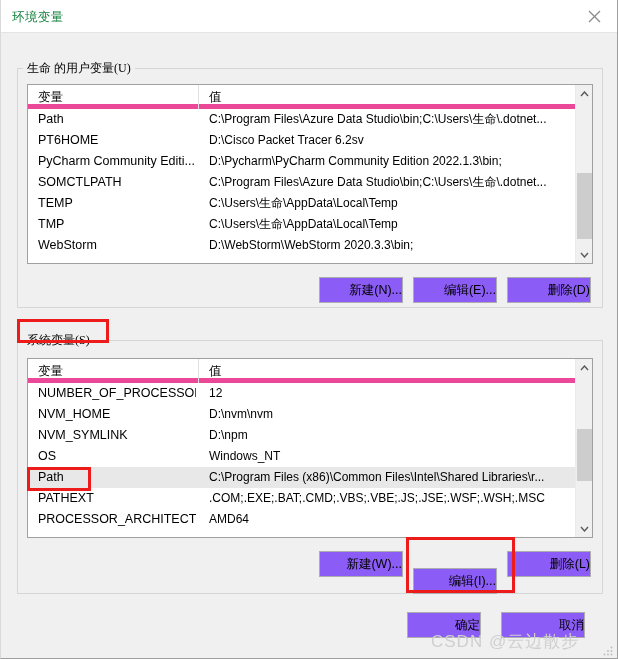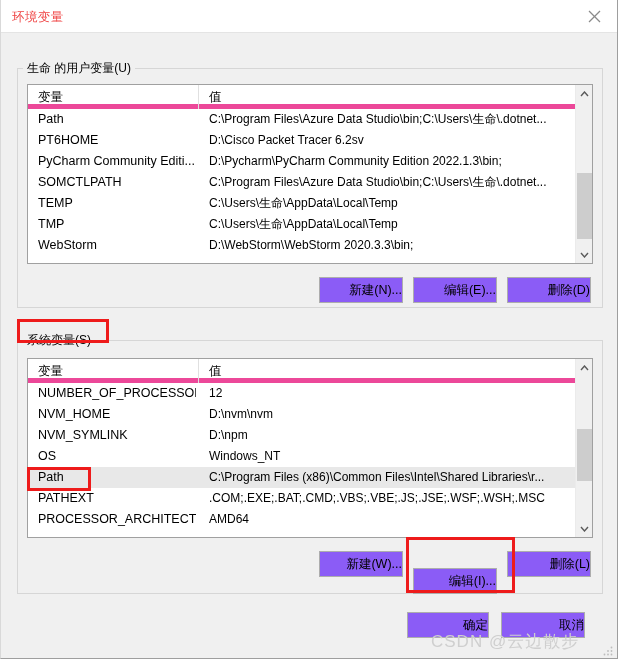--- a/index.html
+++ b/index.html
@@ -35,21 +35,21 @@
     left: 0; top: 0;
     width: 616px; height: 33px;
     background: #ffffff;
     border-bottom: 1px solid #e4e4e4;
     box-sizing: border-box;
   }
   #title-text {
     position: absolute;
     left: 11px; top: 9px;
     font-size: 12.5px;
-    color: #ef4444;
+    color: #15803d;
     letter-spacing: 0.4px;
   }
   #close-btn {
     position: absolute;
     right: 0; top: 0;
     width: 46px; height: 32px;
     display: flex; align-items: center; justify-content: center;
     cursor: default;
   }
   #close-btn svg { display: block; }
@@ -61,20 +61,21 @@
     box-sizing: border-box;
     background: transparent;
   }
   .group-label {
     position: absolute;
     background: #f0f0f0;
     padding: 0 4px;
     font-size: 12px;
     color: #000;
     white-space: nowrap;
+    font-family: Liberation Serif, serif;
   }
 
   
   .listview {
     position: absolute;
     background: #ffffff;
     border: 1px solid #a0a0a0;
     box-sizing: border-box;
     overflow: hidden;
   }
@@ -316,21 +317,21 @@
             <polyline points="1,1 4.5,5 8,1" fill="none" stroke="#5a5a5a" stroke-width="1.4"></polyline>
           </svg>
       </div>
     </div>
   </div>
 
   <div class="btn" style="left:318px; top:551px; width:84px;">新建(W)...</div>
   <div class="btn" style="left:412px; top:568px; width:84px;">编辑(I)...</div>
   <div class="btn" style="left:506px; top:551px; width:84px;">删除(L)</div>
 
-  <div class="btn" style="left:406px; top:612px; width:82px;">确定</div>
+  <div class="btn" style="left:406px; top:612px; width:74px;">确定</div>
   <div class="btn" style="left:500px; top:612px; width:84px;">取消</div>
 
   <div class="redbox" style="left:16px; top:319px; width:92px; height:24px;"></div>
   <div class="redbox" style="left:26px; top:467px; width:64px; height:24px;"></div>
   <div class="redbox" style="left:405px; top:537px; width:109px; height:56px;"></div>
 
   <div id="watermark">CSDN @云边散步</div>
 
   <div id="resize-grip">
     <svg width="12" height="12" viewBox="0 0 12 12" aria-hidden="true">

